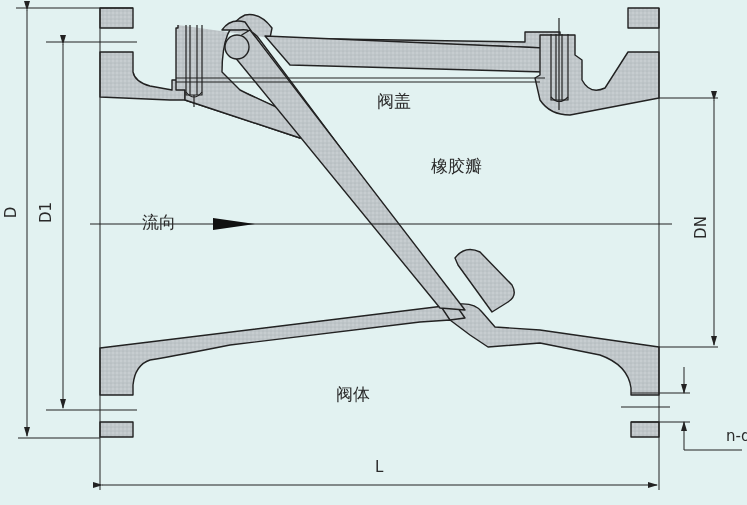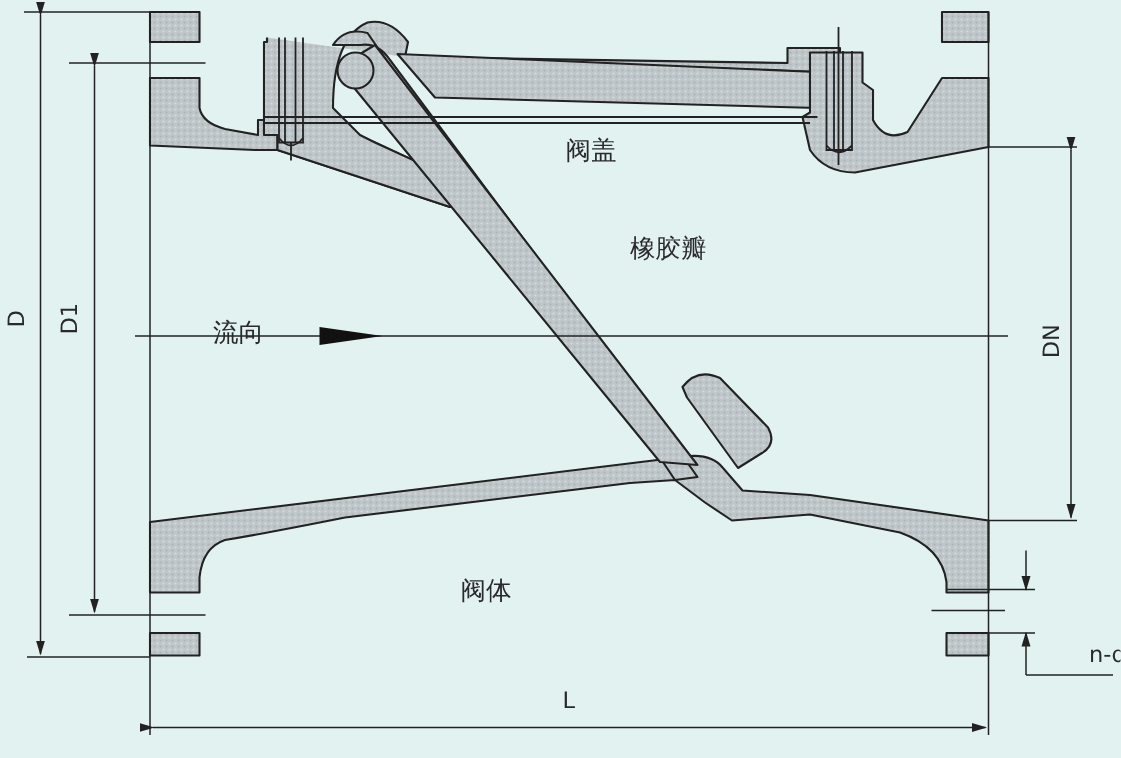--- a/index.html
+++ b/index.html
@@ -107,22 +107,22 @@
     <line x1="684" y1="450" x2="684" y2="422" marker-end="url(#arr)"></line>
     <line x1="684" y1="450" x2="742" y2="450"></line>
     <line x1="102" y1="485" x2="657" y2="485" marker-start="url(#arr)" marker-end="url(#arr)"></line>
     <line x1="90" y1="224" x2="672" y2="224"></line>
   </g>
 
   <path d="M213,218 L255,224 L213,230 Z" fill="#111"></path>
 </svg>
 
 <span class="lbl" style="left:377px;top:93px">阀盖</span>
-<span class="lbl" style="left:420px;top:158px">橡胶瓣</span>
+<span class="lbl" style="left:431px;top:158px">橡胶瓣</span>
 <span class="lbl" style="left:142px;top:214px">流向</span>
-<span class="lbl" style="left:307px;top:386px">阀体</span>
+<span class="lbl" style="left:336px;top:386px">阀体</span>
 
 <span class="lbl dim rot" style="left:6px;top:205px">D</span>
 <span class="lbl dim rot" style="left:36px;top:205px">D1</span>
 <span class="lbl dim rot" style="left:690px;top:220px">DN</span>
 <span class="lbl dim" style="left:375px;top:460px">L</span>
 <span class="lbl dim" style="left:726px;top:429px">n-d</span>
 </div>
 
 </body></html>

